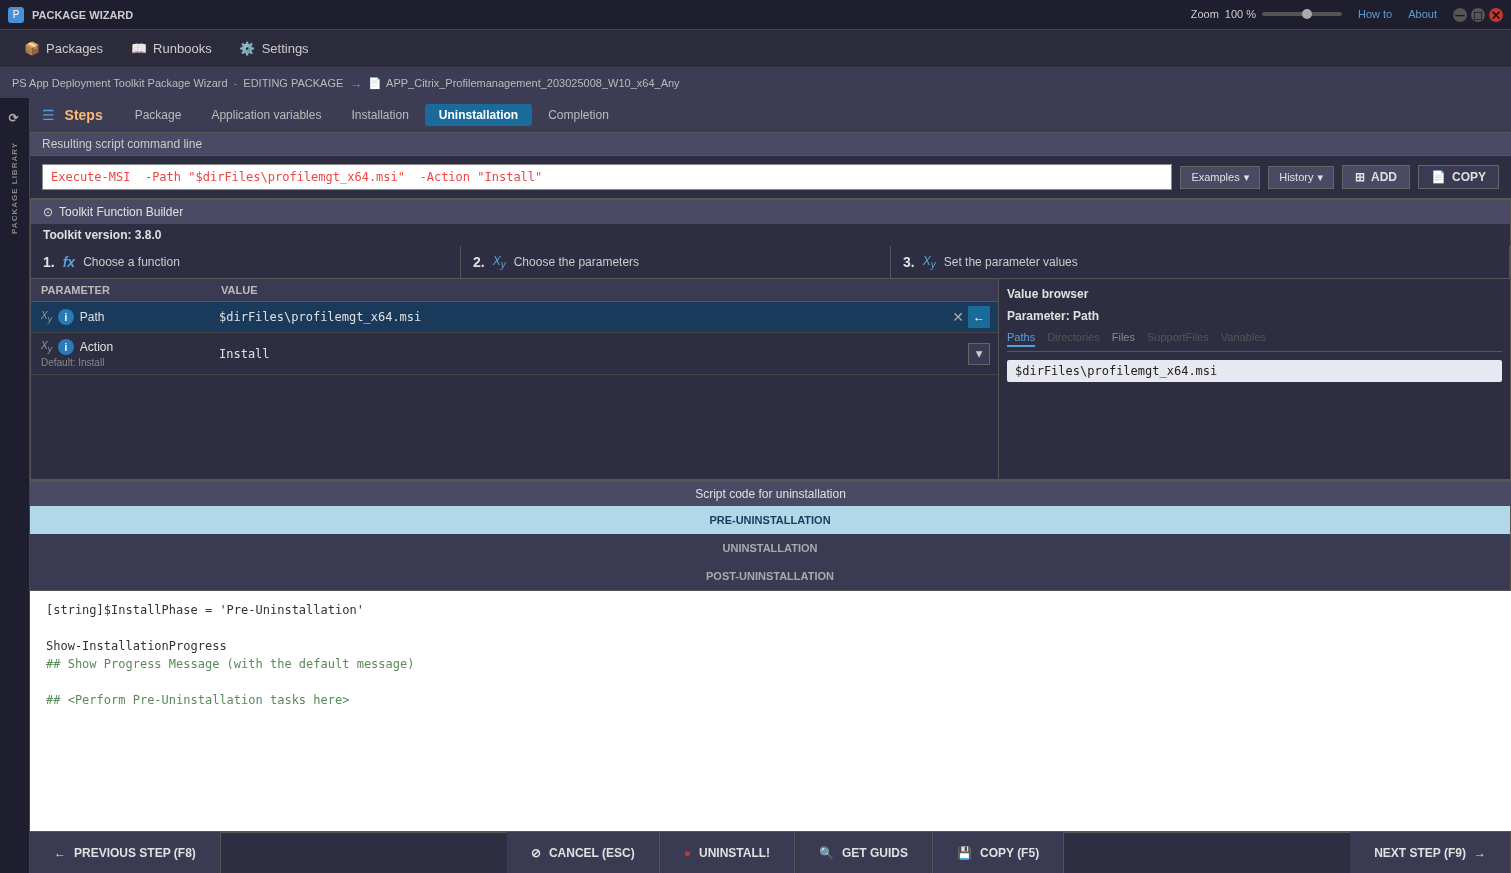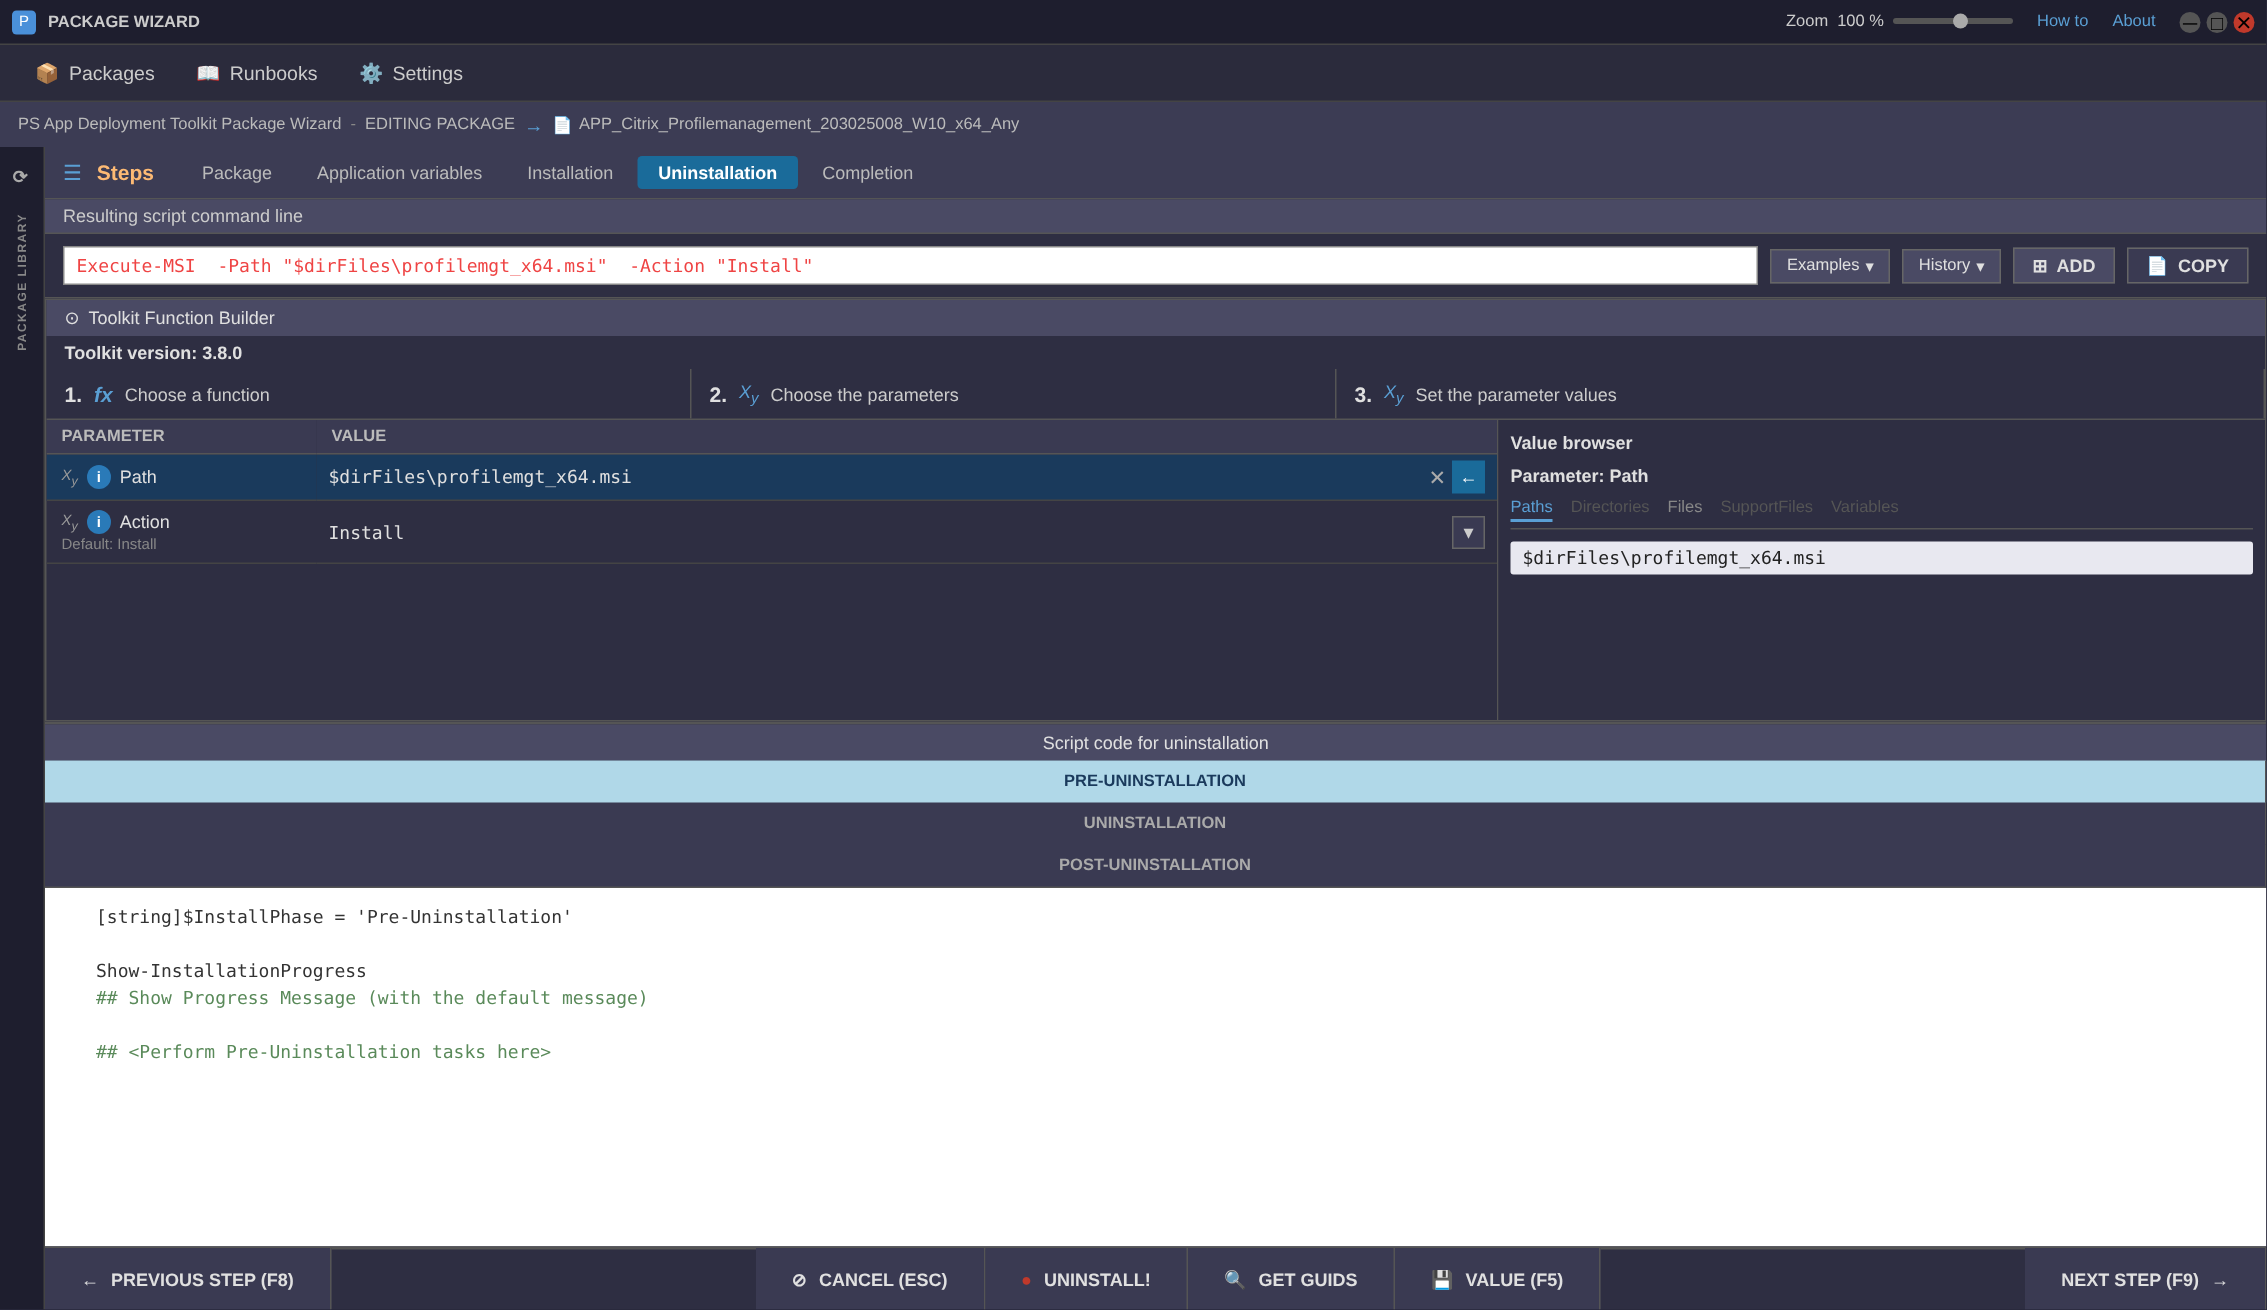--- a/index.html
+++ b/index.html
@@ -331,21 +331,21 @@
     }
     .script-content {
       flex: 1;
       background: white;
       padding: 12px 16px;
       font-family: 'Consolas', monospace;
       font-size: 12px;
       color: #333;
       overflow: auto;
     }
-    .script-line { margin-bottom: 4px; margin-left: 18px; }
+    .script-line { margin-bottom: 4px; }
     .script-comment { color: #5a8a5a; }
 
     
     .bottom-bar {
       background: #2e2e42;
       height: 42px;
       display: flex;
       align-items: center;
       justify-content: space-between;
       border-top: 2px solid #555;
@@ -630,21 +630,21 @@
         <button class="bottom-btn">
           <span style="color:#c0392b;">●</span>
           <span>UNINSTALL!</span>
         </button>
         <button class="bottom-btn">
           <span>🔍</span>
           <span>GET GUIDS</span>
         </button>
         <button class="bottom-btn">
           <span>💾</span>
-          <span>VALUE (F5)</span>
+          <span>COPY (F5)</span>
         </button>
       </div>
       <div class="bottom-btn-group">
         <button class="bottom-btn">
           <span>NEXT STEP (F9)</span>
           <span>→</span>
         </button>
       </div>
     </div>
   </div>

